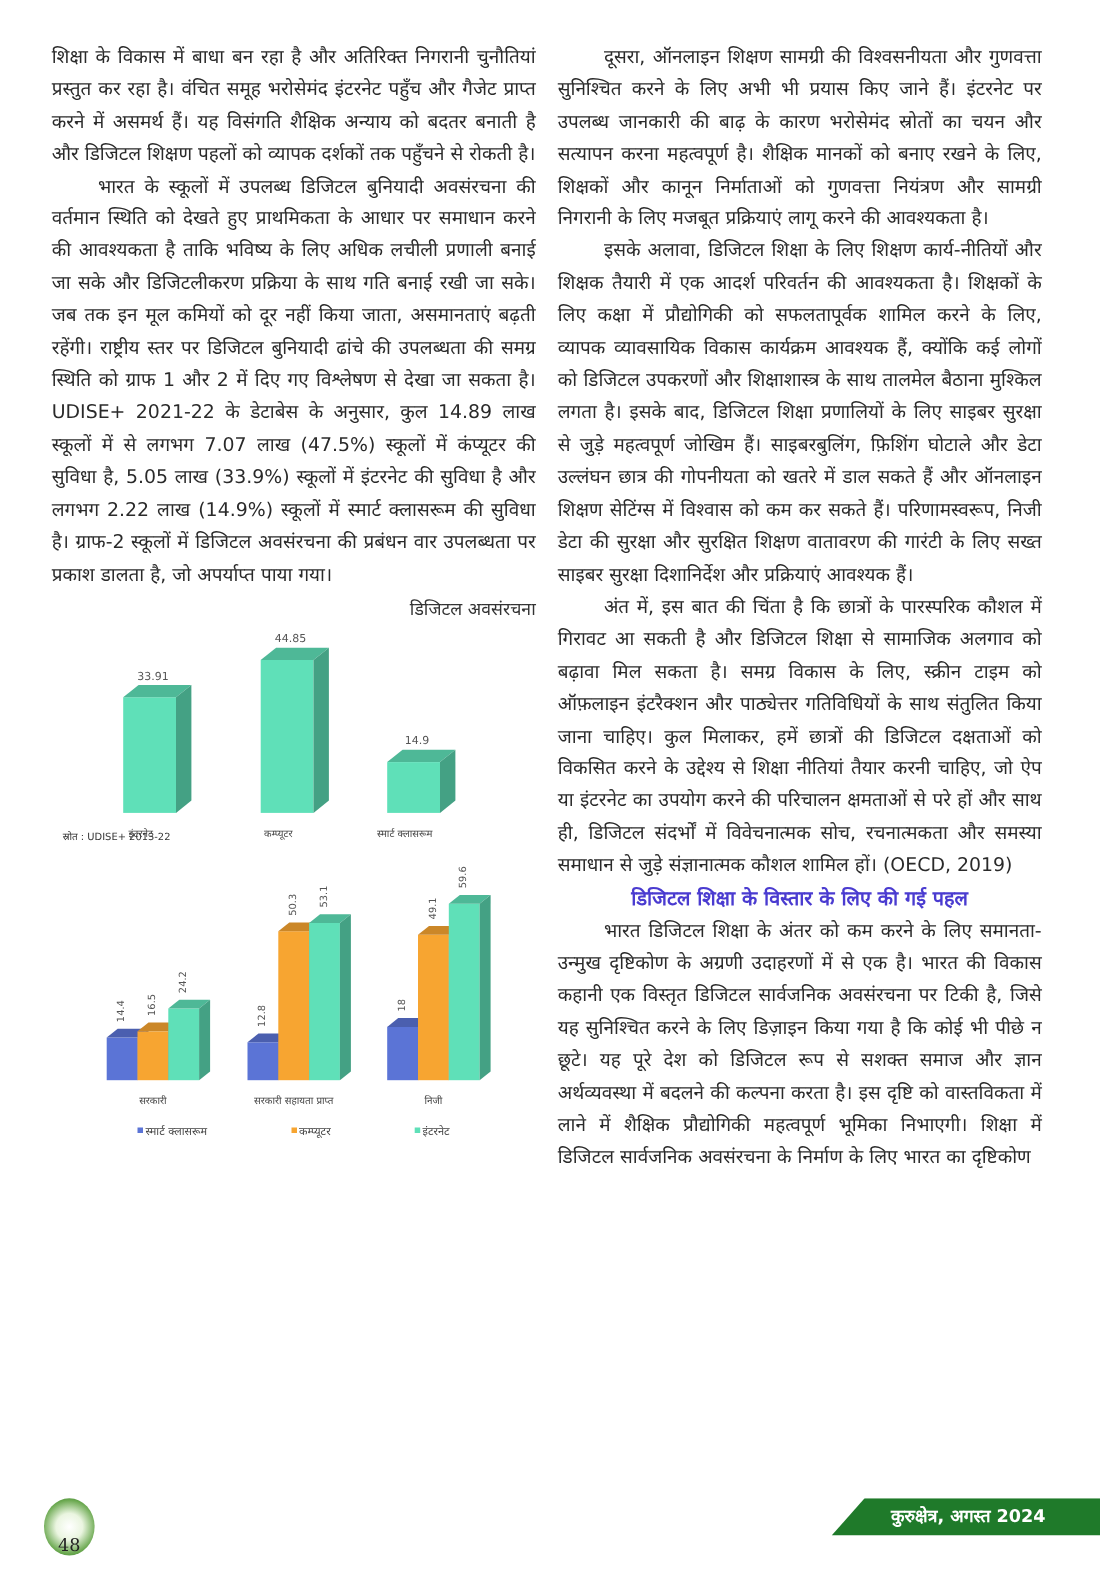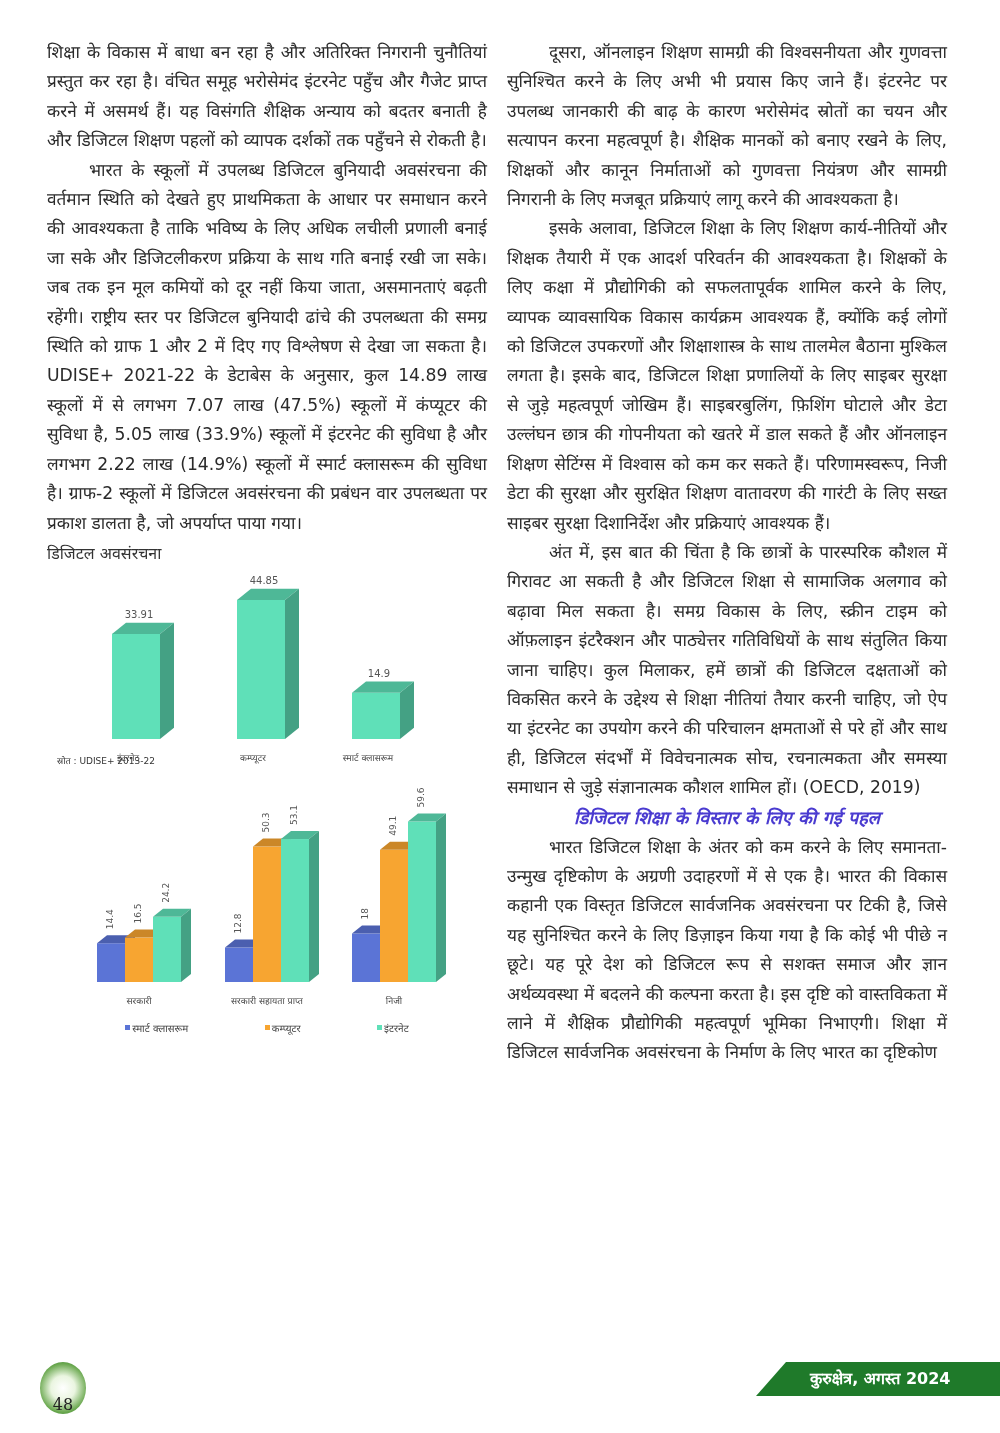--- a/index.html
+++ b/index.html
@@ -4,23 +4,23 @@
 <style>
   html, body { margin:0; padding:0; }
   body { width:1000px; height:1433px; background:#ffffff; position:relative; overflow:hidden;
          font-family:"DejaVu Sans", sans-serif; color:#2a2a2a; }
   .col { position:absolute; top:38px; width:440px; }
   .col-left { left:47px; }
   .col-right { left:507px; }
   p.para { margin:0; font-size:17.2px; line-height:29.4px; text-align:justify; text-align-last:left; }
   p.indent { text-indent:42px; }
   .graph-title { color:#d9381e; font-weight:bold; font-size:18px; line-height:29px; text-align:center; margin:6px 0 0 0; }
-  .section-heading { color:#4a3bd0; font-size:18px; line-height:30px; text-align:center; margin:0;font-style:italic; }
+  .section-heading { color:#4a3bd0; font-size:18px; line-height:30px; text-align:center; margin:0; }
   .chart-box { position:relative; width:440px; }
-  .chart-subtitle { text-align:left; font-size:16px; color:#333; margin:4px 0 0 0; }
+  .chart-subtitle { text-align:right; font-size:16px; color:#333; margin:4px 0 0 0; }
   svg text { font-family:"DejaVu Sans", sans-serif; }
   .source { font-size:9px; color:#333; position:absolute; left:10px; }
   .footer-page { position:absolute; left:40px; top:1362px; width:46px; height:52px; border-radius:50%;
      background:radial-gradient(circle at 50% 50%, #ffffff 0%, #eaf5e0 35%, #6aa84f 70%, #1f6b1f 100%);
      display:flex; align-items:flex-end; justify-content:center; }
   .footer-page span { font-family:"DejaVu Serif", serif; font-size:16px; color:#222; }
   .footer-banner { position:absolute; left:756px; top:1362px; width:244px; height:34px; }
   .footer-banner svg { position:absolute; left:0; top:0; }
   .footer-banner span { position:absolute; left:54px; top:5px; color:#fff; font-weight:bold; font-size:16px; white-space:nowrap; }
   .legend { display:flex; justify-content:space-around; font-size:10px; color:#444; padding:0 40px; }

